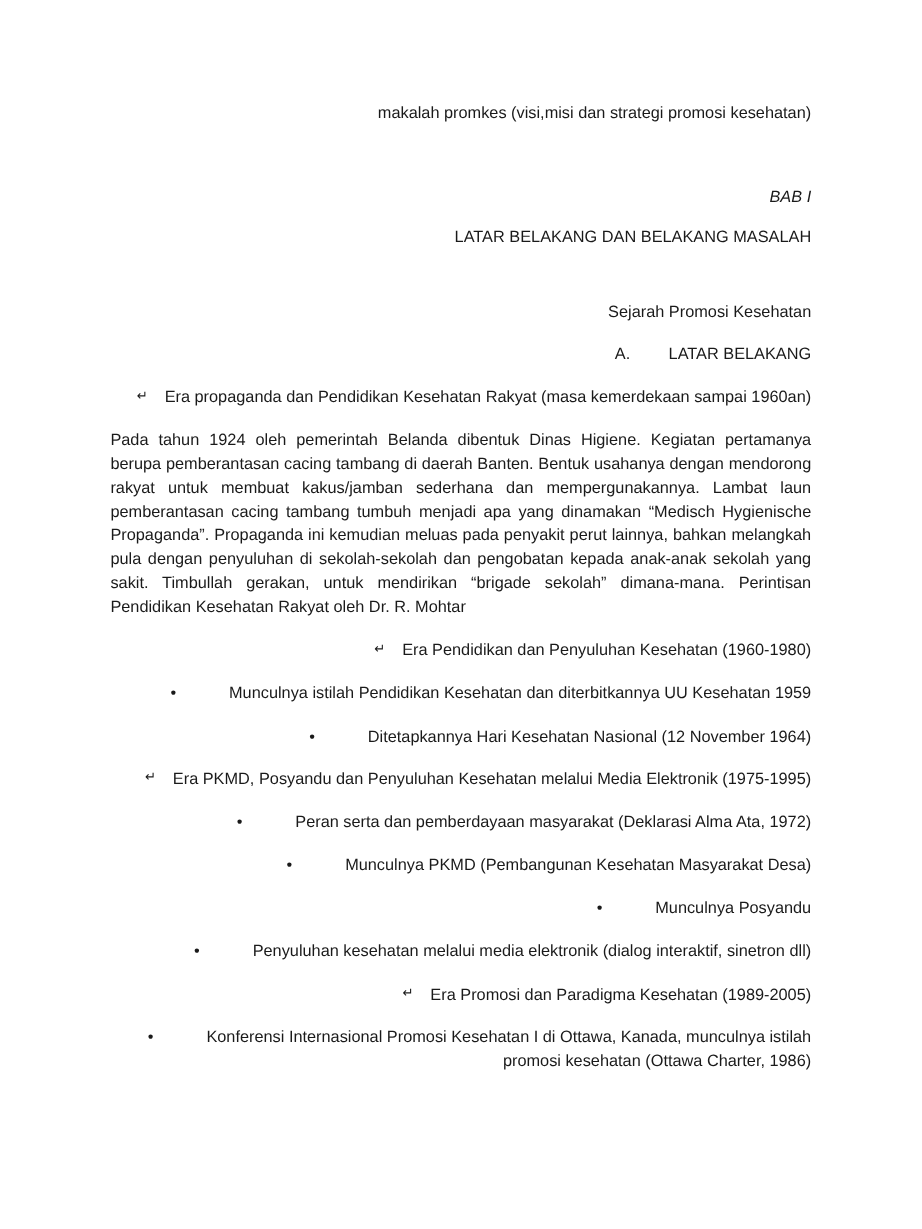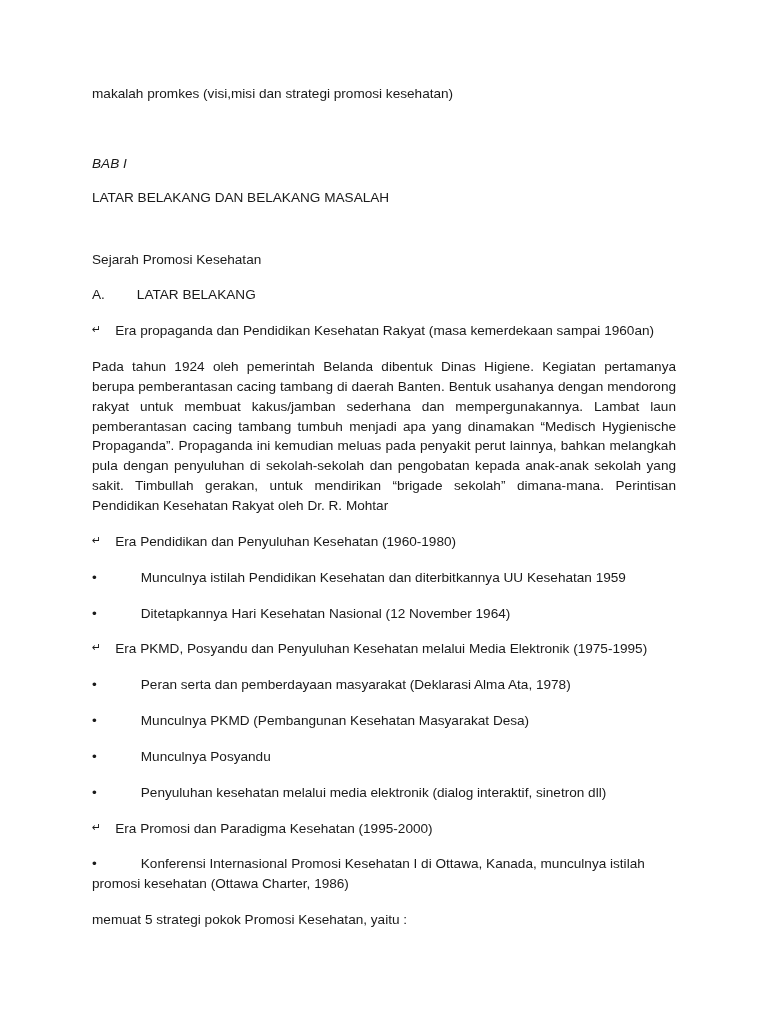--- a/index.html
+++ b/index.html
@@ -22,21 +22,21 @@
     box-sizing: border-box;
     padding: 84px 92px 0 92px;
   }
   .doc-body {
     width: 584px;
   }
   .para {
     font-size: 13.6px;
     line-height: 1.46;
     margin: 0 0 16px 0;
-    text-align: left;
+    text-align: right;
     color: #1a1a1a;
   }
   .para.tight {
     margin-bottom: 14px;
     font-style: italic;
   }
   .spacer-lg {
     height: 34px;
   }
   .spacer-md {
@@ -102,39 +102,38 @@
 
     <p class="para">
       <span>•</span><span class="tab-md"></span><span>Ditetapkannya Hari Kesehatan Nasional (12 November 1964)</span>
     </p>
 
     <p class="para">
       <span class="marker">↵</span><span class="tab-sm"></span><span>Era PKMD, Posyandu dan Penyuluhan Kesehatan melalui Media Elektronik (1975-1995)</span>
     </p>
 
     <p class="para">
-      <span>•</span><span class="tab-md"></span><span>Peran serta dan pemberdayaan masyarakat (Deklarasi Alma Ata, 1978)</span>
+      <span>•</span><span class="tab-md"></span><span>Peran serta dan pemberdayaan masyarakat (Deklarasi Alma Ata, 1972)</span>
     </p>
 
     <p class="para">
       <span>•</span><span class="tab-md"></span><span>Munculnya PKMD (Pembangunan Kesehatan Masyarakat Desa)</span>
     </p>
 
     <p class="para">
       <span>•</span><span class="tab-md"></span><span>Munculnya Posyandu</span>
     </p>
 
     <p class="para">
       <span>•</span><span class="tab-md"></span><span>Penyuluhan kesehatan melalui media elektronik (dialog interaktif, sinetron dll)</span>
     </p>
 
     <p class="para">
-      <span class="marker">↵</span><span class="tab-sm"></span><span>Era Promosi dan Paradigma Kesehatan (1995-2000)</span>
+      <span class="marker">↵</span><span class="tab-sm"></span><span>Era Promosi dan Paradigma Kesehatan (1989-2005)</span>
     </p>
 
     <p class="para">
       <span>•</span><span class="tab-md"></span><span>Konferensi Internasional Promosi Kesehatan I di Ottawa, Kanada, munculnya istilah promosi kesehatan (Ottawa Charter, 1986)</span>
     </p>
 
-    <p class="para">memuat 5 strategi pokok Promosi Kesehatan, yaitu :</p>
 
   </div>
 </div>
 
 </body></html>

